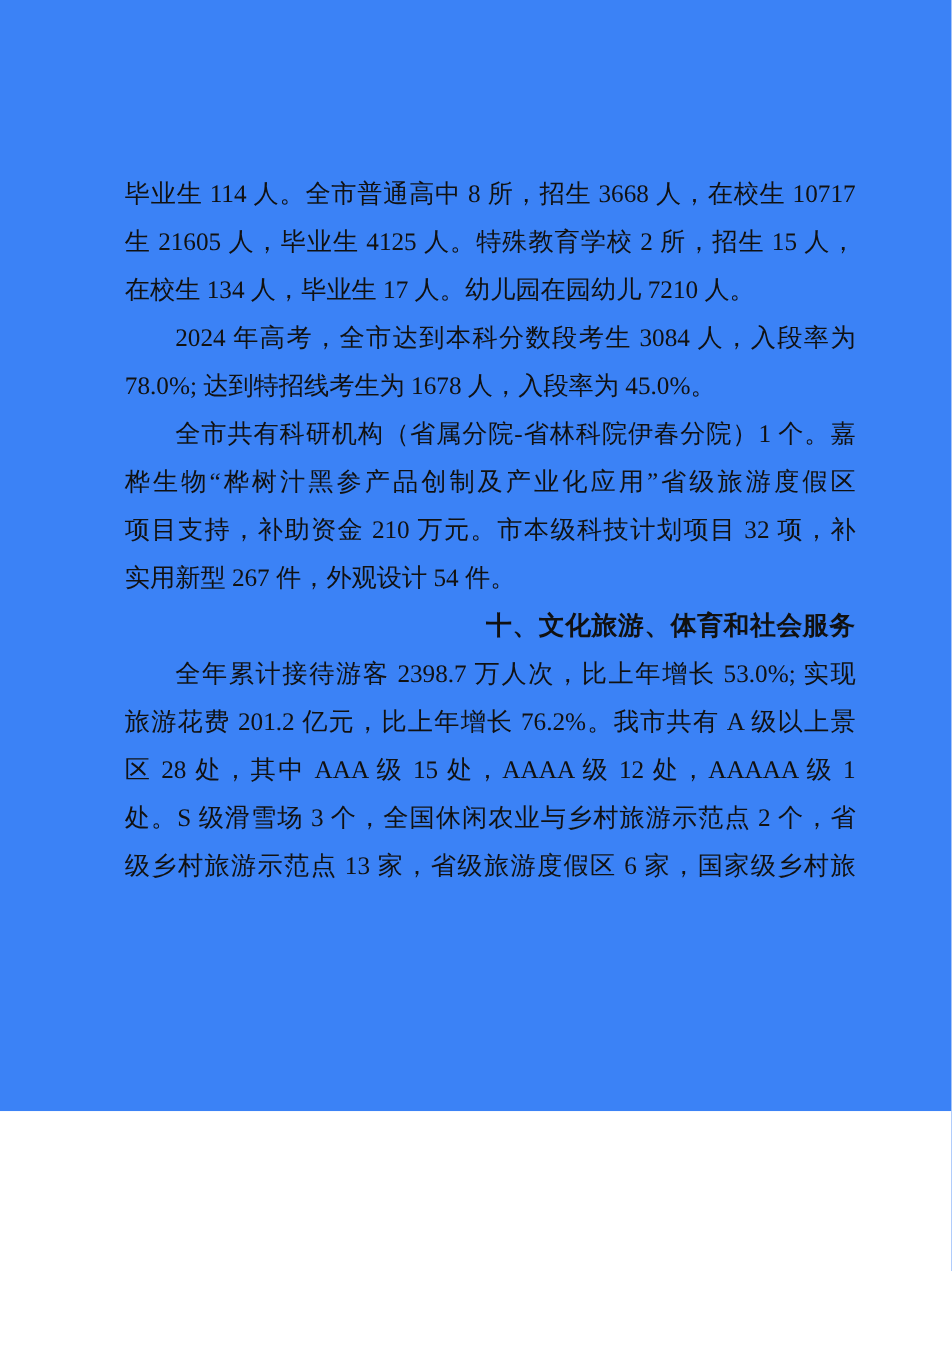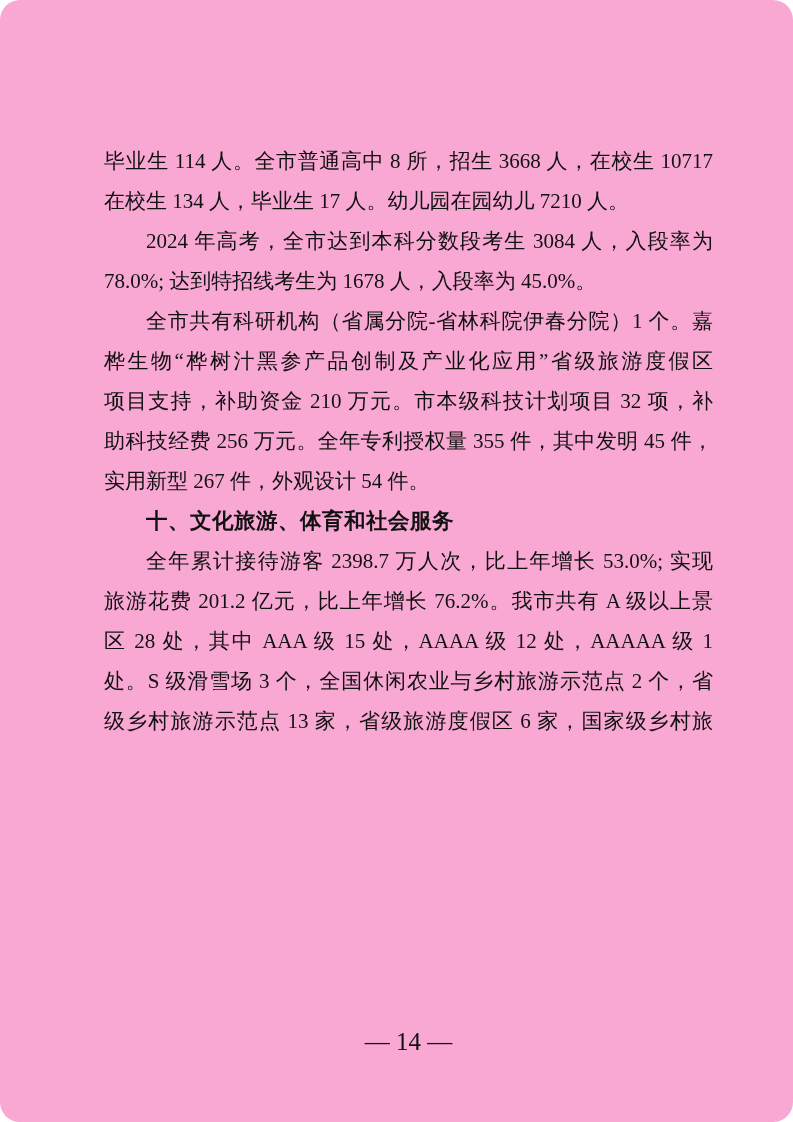--- a/index.html
+++ b/index.html
@@ -3,26 +3,25 @@
 <meta charset="utf-8">
 <style>
   html, body {
     margin: 0;
     padding: 0;
     background: #ffffff;
   }
   .page {
     position: relative;
     width: 793px;
-    height: 1122px;
-    background: #f9a8d4;
+    height: 926px;
+    background: #3b82f6;
     overflow: hidden;
     font-family: "Liberation Serif", "DejaVu Serif", serif;
     color: #111111;
-    border-radius: 20px;
   }
   .doc-body {
     position: absolute;
     top: 141px;
     left: 104px;
     width: 609px;
   }
   .paragraph {
     margin: 0;
     padding: 0;
@@ -40,51 +39,52 @@
     text-align-last: justify;
   }
   .line.indent {
     text-indent: 42px;
   }
   .paragraph.heading .line {
     font-family: "Liberation Sans", "DejaVu Sans", sans-serif;
     font-weight: 700;
     font-size: 21.5px;
     letter-spacing: 0.5px;
+    text-align: right;
   }
   .footer {
     position: absolute;
     top: 1022px;
     left: 104px;
     width: 609px;
     height: 40px;
     line-height: 40px;
     text-align: center;
     font-size: 25px;
     color: #111111;
   }
 </style>
 </head>
 <body>
 
 <div class="page">
   <div class="doc-body">
       <div class="paragraph">
         <div class="line fill">毕业生 114 人。全市普通高中 8 所，招生 3668 人，在校生 10717</div>
+        <div class="line fill">生 21605 人，毕业生 4125 人。特殊教育学校 2 所，招生 15 人，</div>
         <div class="line">在校生 134 人，毕业生 17 人。幼儿园在园幼儿 7210 人。</div>
       </div>
       <div class="paragraph">
         <div class="line indent fill">2024 年高考，全市达到本科分数段考生 3084 人，入段率为</div>
         <div class="line">78.0%; 达到特招线考生为 1678 人，入段率为 45.0%。</div>
       </div>
       <div class="paragraph">
         <div class="line indent fill">全市共有科研机构（省属分院-省林科院伊春分院）1 个。嘉</div>
         <div class="line fill">桦生物“桦树汁黑参产品创制及产业化应用”省级旅游度假区</div>
         <div class="line fill">项目支持，补助资金 210 万元。市本级科技计划项目 32 项，补</div>
-        <div class="line fill">助科技经费 256 万元。全年专利授权量 355 件，其中发明 45 件，</div>
         <div class="line">实用新型 267 件，外观设计 54 件。</div>
       </div>
       <div class="paragraph heading">
         <div class="line indent">十、文化旅游、体育和社会服务</div>
       </div>
       <div class="paragraph">
         <div class="line indent fill">全年累计接待游客 2398.7 万人次，比上年增长 53.0%; 实现</div>
         <div class="line fill">旅游花费 201.2 亿元，比上年增长 76.2%。我市共有 A 级以上景</div>
         <div class="line fill">区 28 处，其中 AAA 级 15 处，AAAA 级 12 处，AAAAA 级 1</div>
         <div class="line fill">处。S 级滑雪场 3 个，全国休闲农业与乡村旅游示范点 2 个，省</div>

